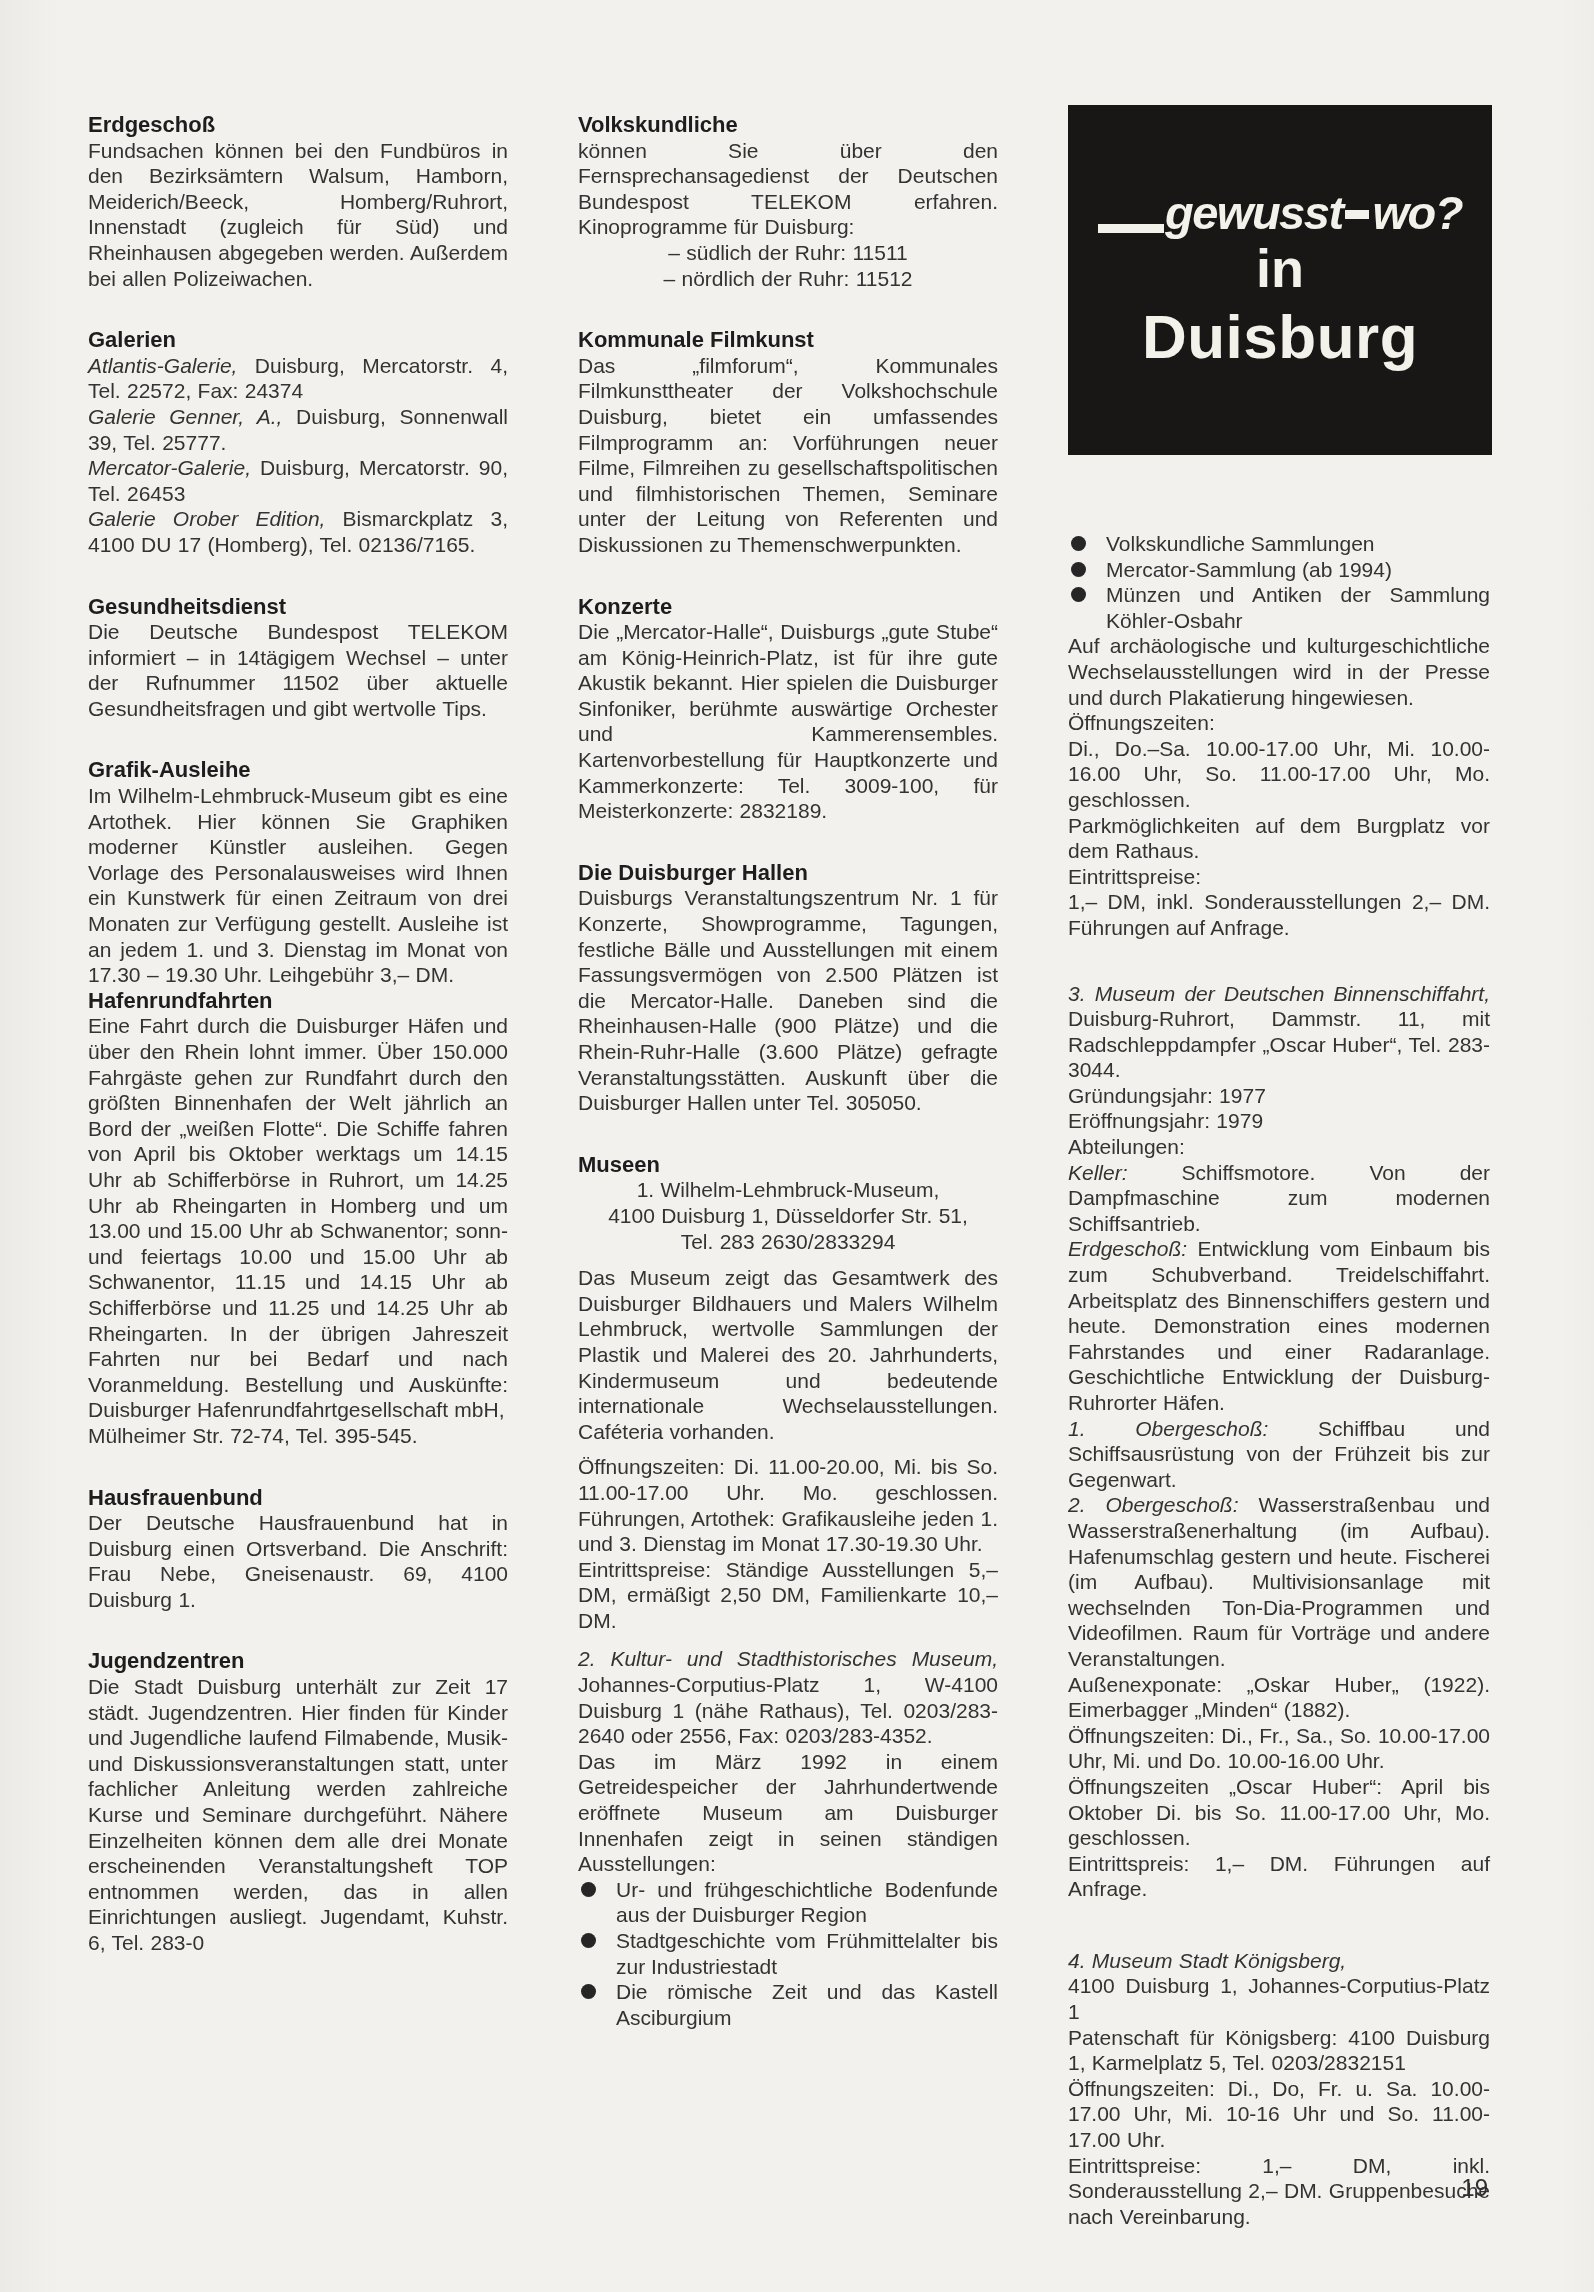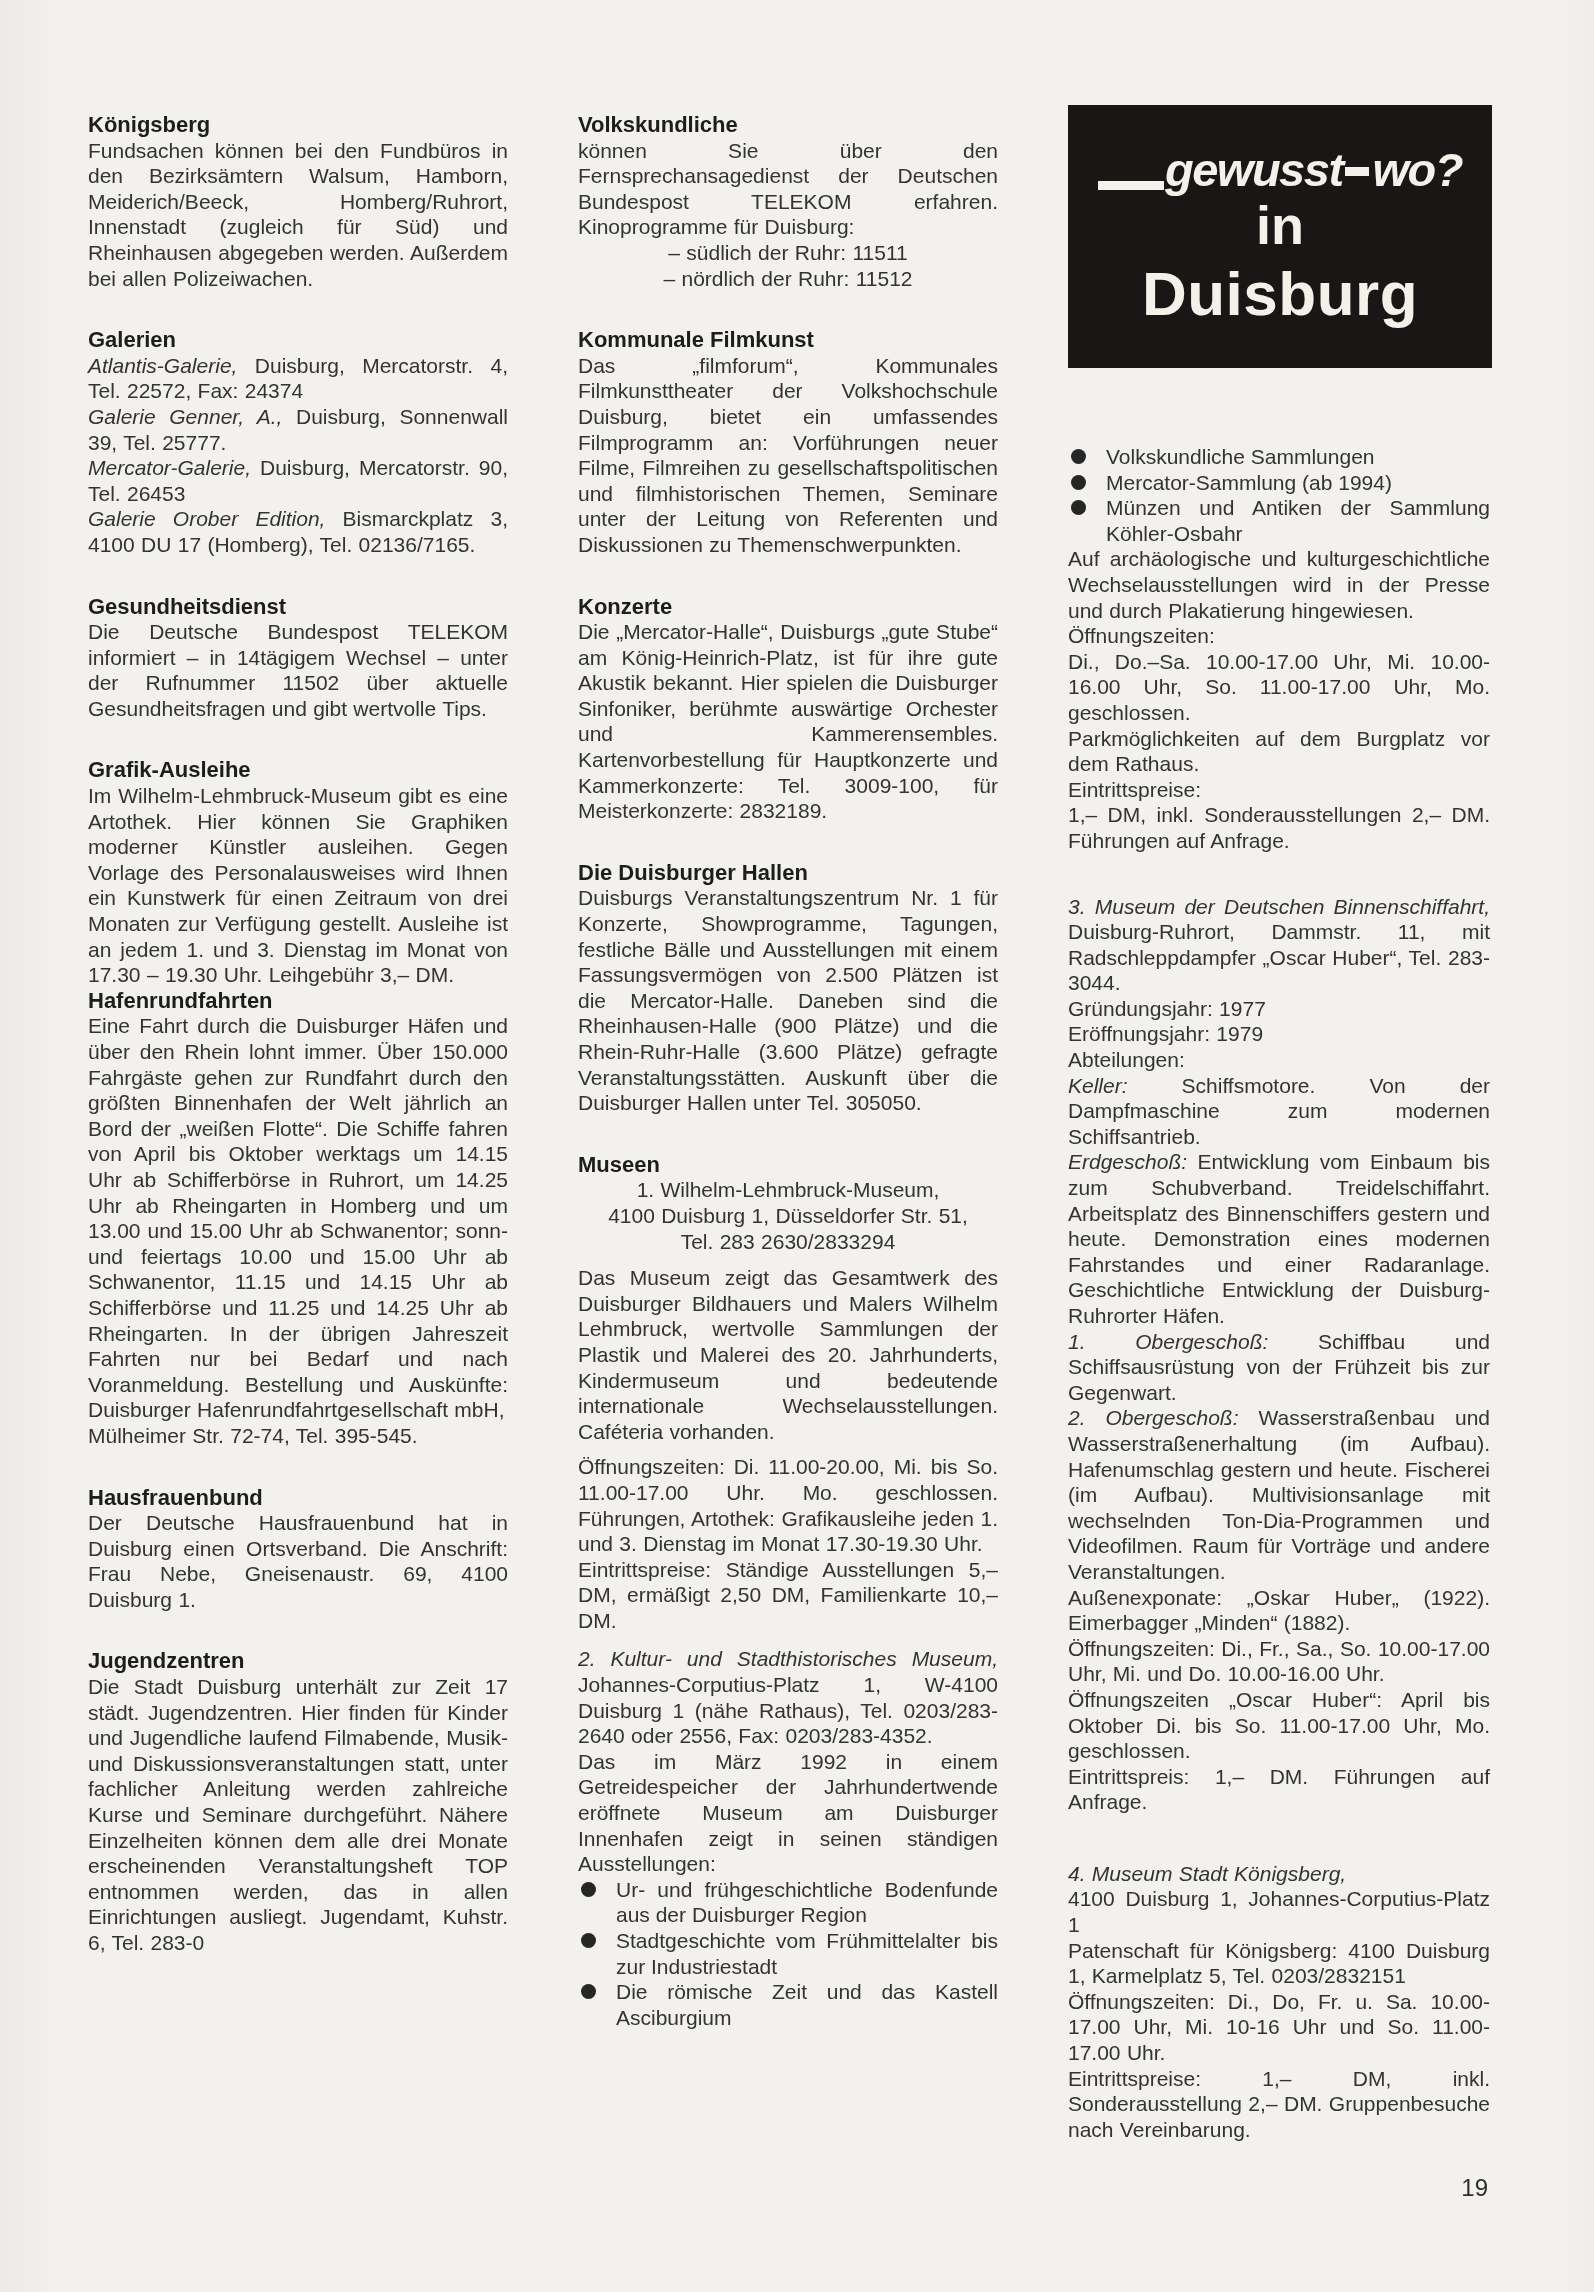--- a/index.html
+++ b/index.html
@@ -11,39 +11,39 @@
   }
   .col{position:absolute;top:112px;width:420px;font-size:21px;line-height:25.6px;}
   .col3{top:105px;width:422px;}
   .h{font-weight:bold;color:#1d1d1d;font-size:22px;}
   .p{text-align:justify;hyphens:auto;-webkit-hyphens:auto;word-spacing:0.5px;}
   .p.left{text-align:center;}
   .it{font-style:italic;}
   .li{position:relative;padding-left:38px;text-align:justify;hyphens:auto;-webkit-hyphens:auto;}
   .li .dot{position:absolute;left:3px;top:5px;width:15px;height:15px;border-radius:50%;background:#262626;}
   .logo{
-    width:424px;height:263px;background:#181715;color:#f2f1ea;
+    width:424px;height:350px;background:#181715;color:#f2f1ea;
     display:flex;flex-direction:column;align-items:center;justify-content:center;
     box-sizing:border-box;padding:18px 6px 16px 6px;
   }
   .logo-line1{display:flex;align-items:flex-end;font-style:italic;font-weight:bold;font-size:47px;letter-spacing:-1.5px;line-height:1;white-space:nowrap;}
   .lg-bar{background:#f2f1ea;height:9px;display:inline-block;}
   .lg-left{width:66px;margin:0 1px 3px 0;}
   .lg-mid{width:24px;margin:0 4px 17px 2px;}
   .logo-in{font-weight:bold;font-size:54px;line-height:1.2;}
   .logo-city{font-weight:bold;font-size:62px;line-height:1.15;letter-spacing:0.5px;}
   .footer-num{position:absolute;left:1420px;top:2174px;width:68px;text-align:right;font-size:24px;color:#2e2e2e;}
 </style>
 </head>
 <body>
 
 <div class="page">
 
   <div class="col" style="left:88px;">
-      <div class="h">Königsberg</div>
+      <div class="h">Erdgeschoß</div>
       <div class="p">Fundsachen können bei den Fundbüros in den Bezirksämtern Walsum, Hamborn, Meiderich/Beeck, Homberg/Ruhrort, Innenstadt (zugleich für Süd) und Rheinhausen abgegeben werden. Außerdem bei allen Polizeiwachen.</div>
       <div class="h" style="margin-top: 36px;">Galerien</div>
       <div class="p"><span class="it">Atlantis-Galerie,</span><span> Duisburg, Mercatorstr. 4, Tel. 22572, Fax: 24374</span></div>
       <div class="p"><span class="it">Galerie Genner, A.,</span><span> Duisburg, Sonnenwall 39, Tel. 25777.</span></div>
       <div class="p"><span class="it">Mercator-Galerie,</span><span> Duisburg, Mercatorstr. 90, Tel. 26453</span></div>
       <div class="p"><span class="it">Galerie Orober Edition,</span><span> Bismarckplatz 3, 4100 DU 17 (Homberg), Tel. 02136/7165.</span></div>
       <div class="h" style="margin-top: 36px;">Gesundheitsdienst</div>
       <div class="p">Die Deutsche Bundespost TELEKOM informiert – in 14tägigem Wechsel – unter der Rufnummer 11502 über aktuelle Gesundheitsfragen und gibt wertvolle Tips.</div>
       <div class="h" style="margin-top: 36px;">Grafik-Ausleihe</div>
       <div class="p">Im Wilhelm-Lehmbruck-Museum gibt es eine Artothek. Hier können Sie Graphiken moderner Künstler ausleihen. Gegen Vorlage des Personalausweises wird Ihnen ein Kunstwerk für einen Zeitraum von drei Monaten zur Verfügung gestellt. Ausleihe ist an jedem 1. und 3. Dienstag im Monat von 17.30 – 19.30 Uhr. Leihgebühr 3,– DM.</div>

